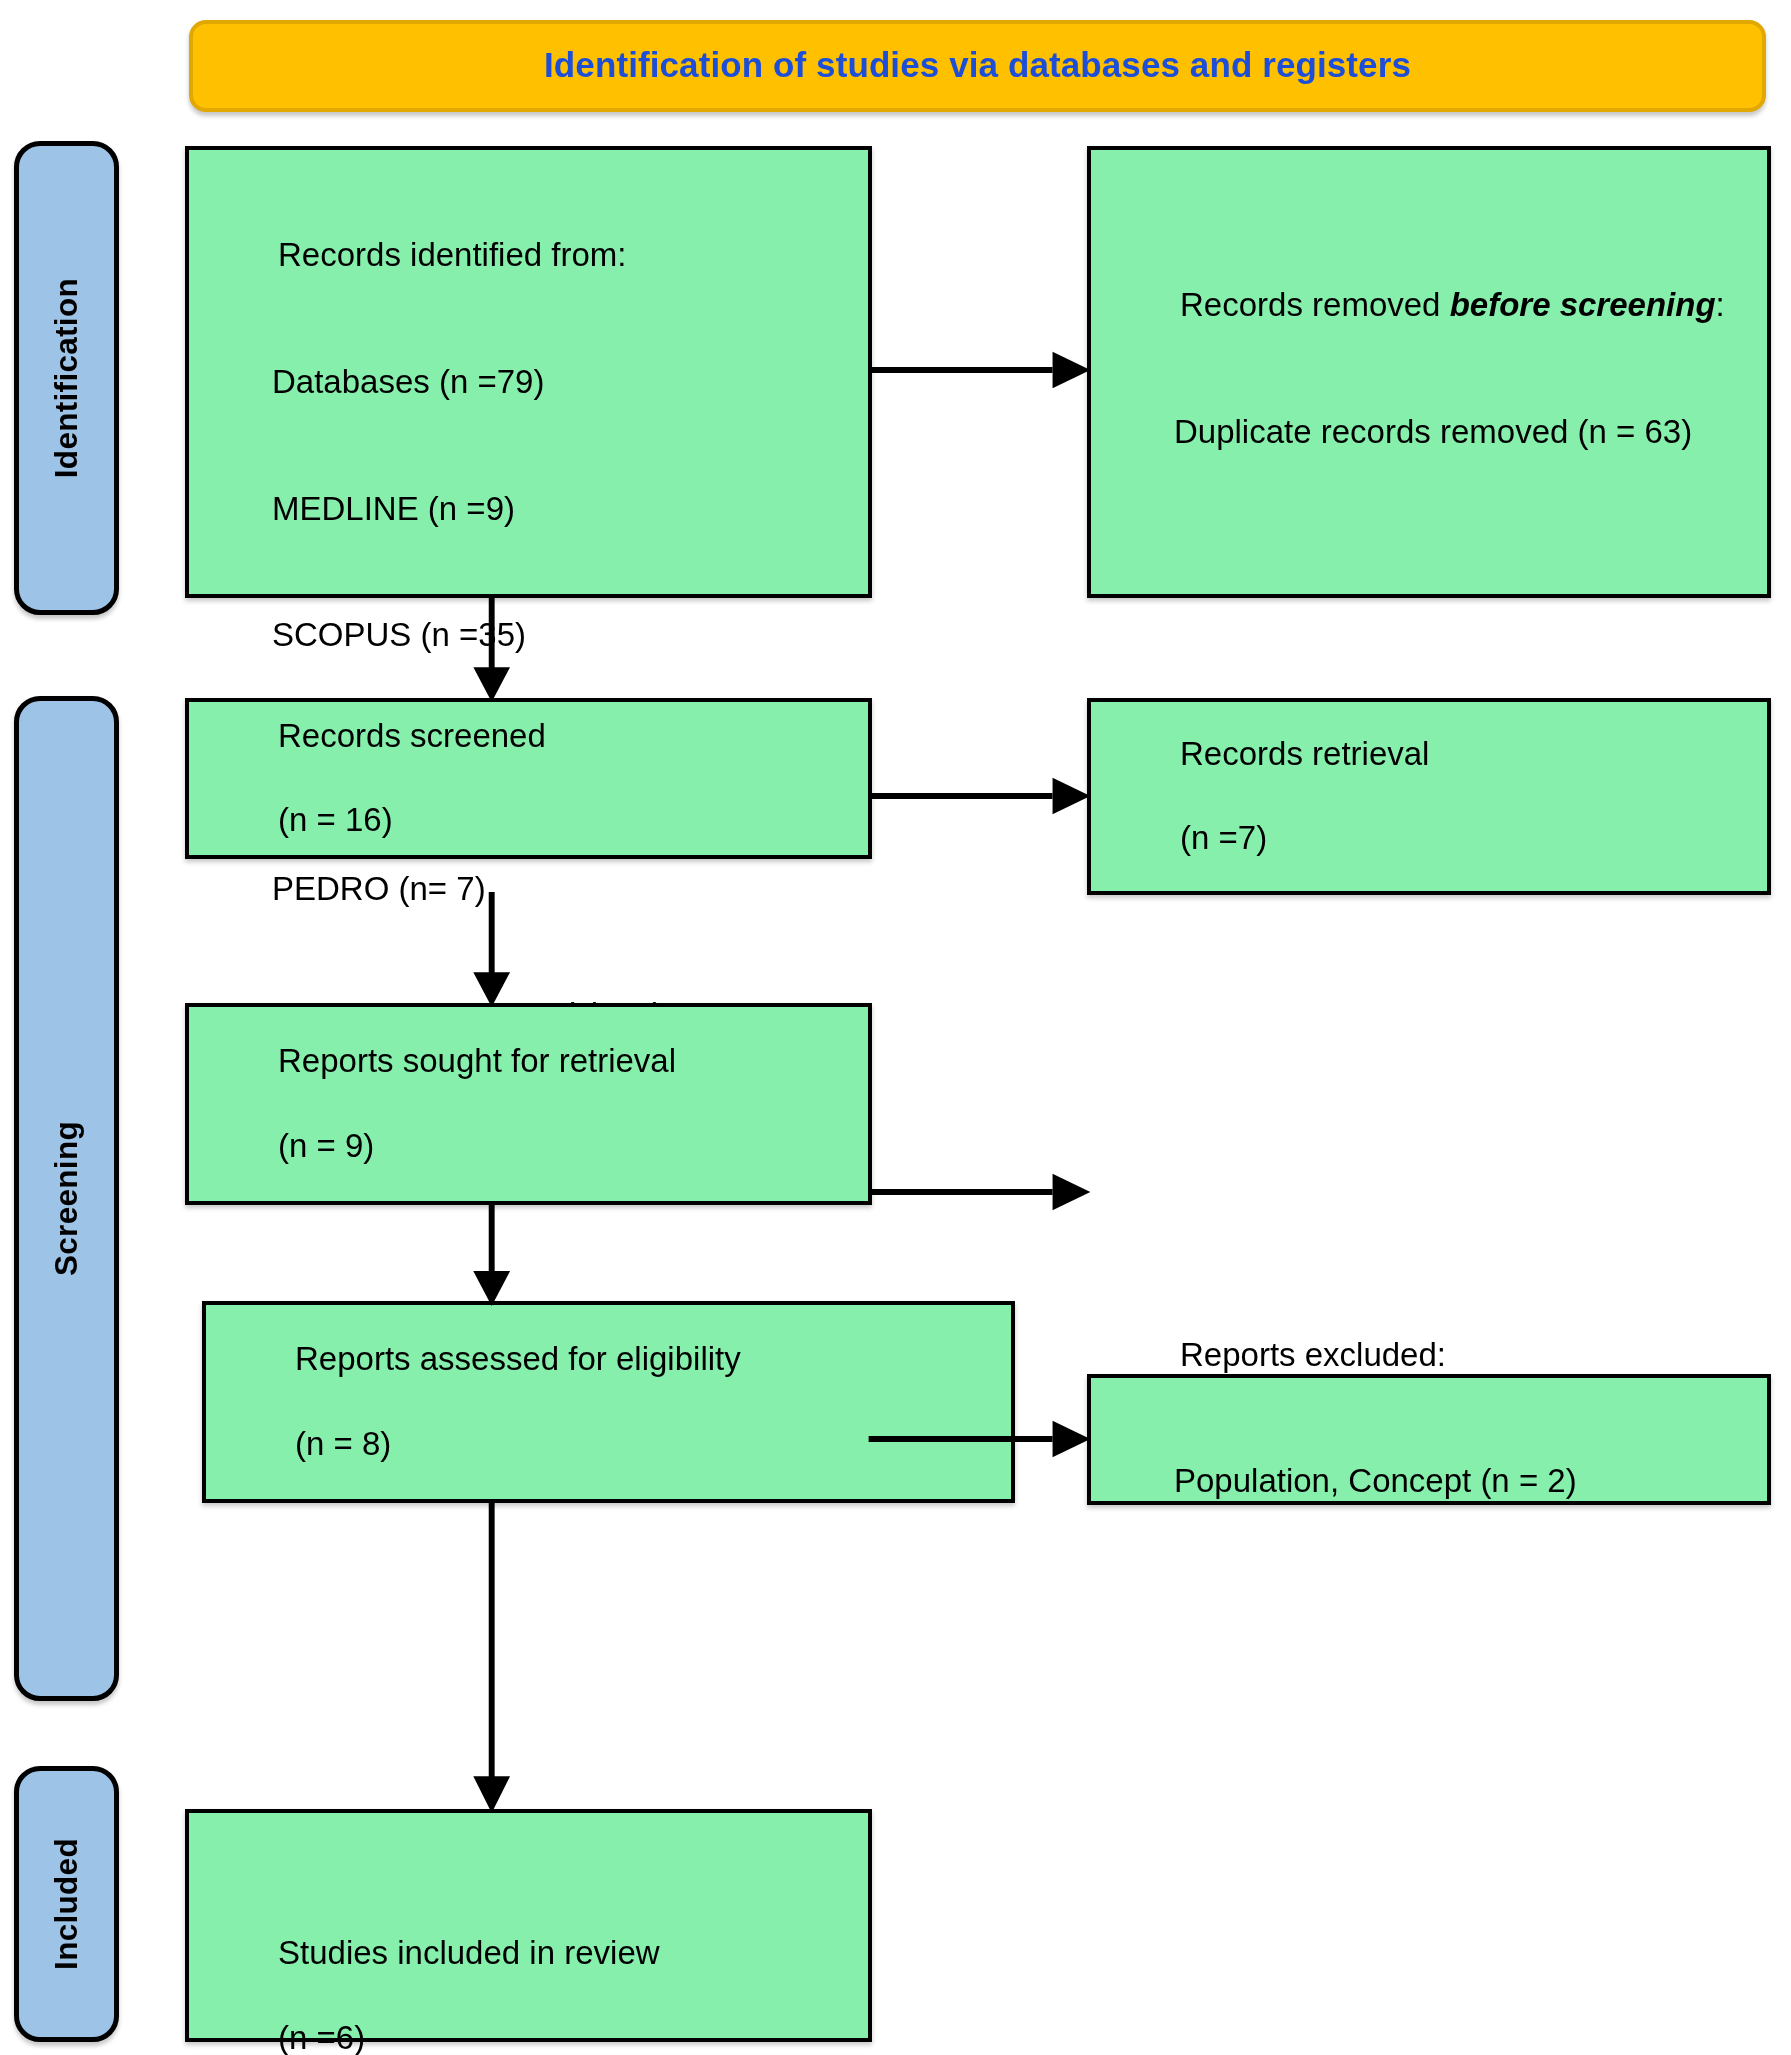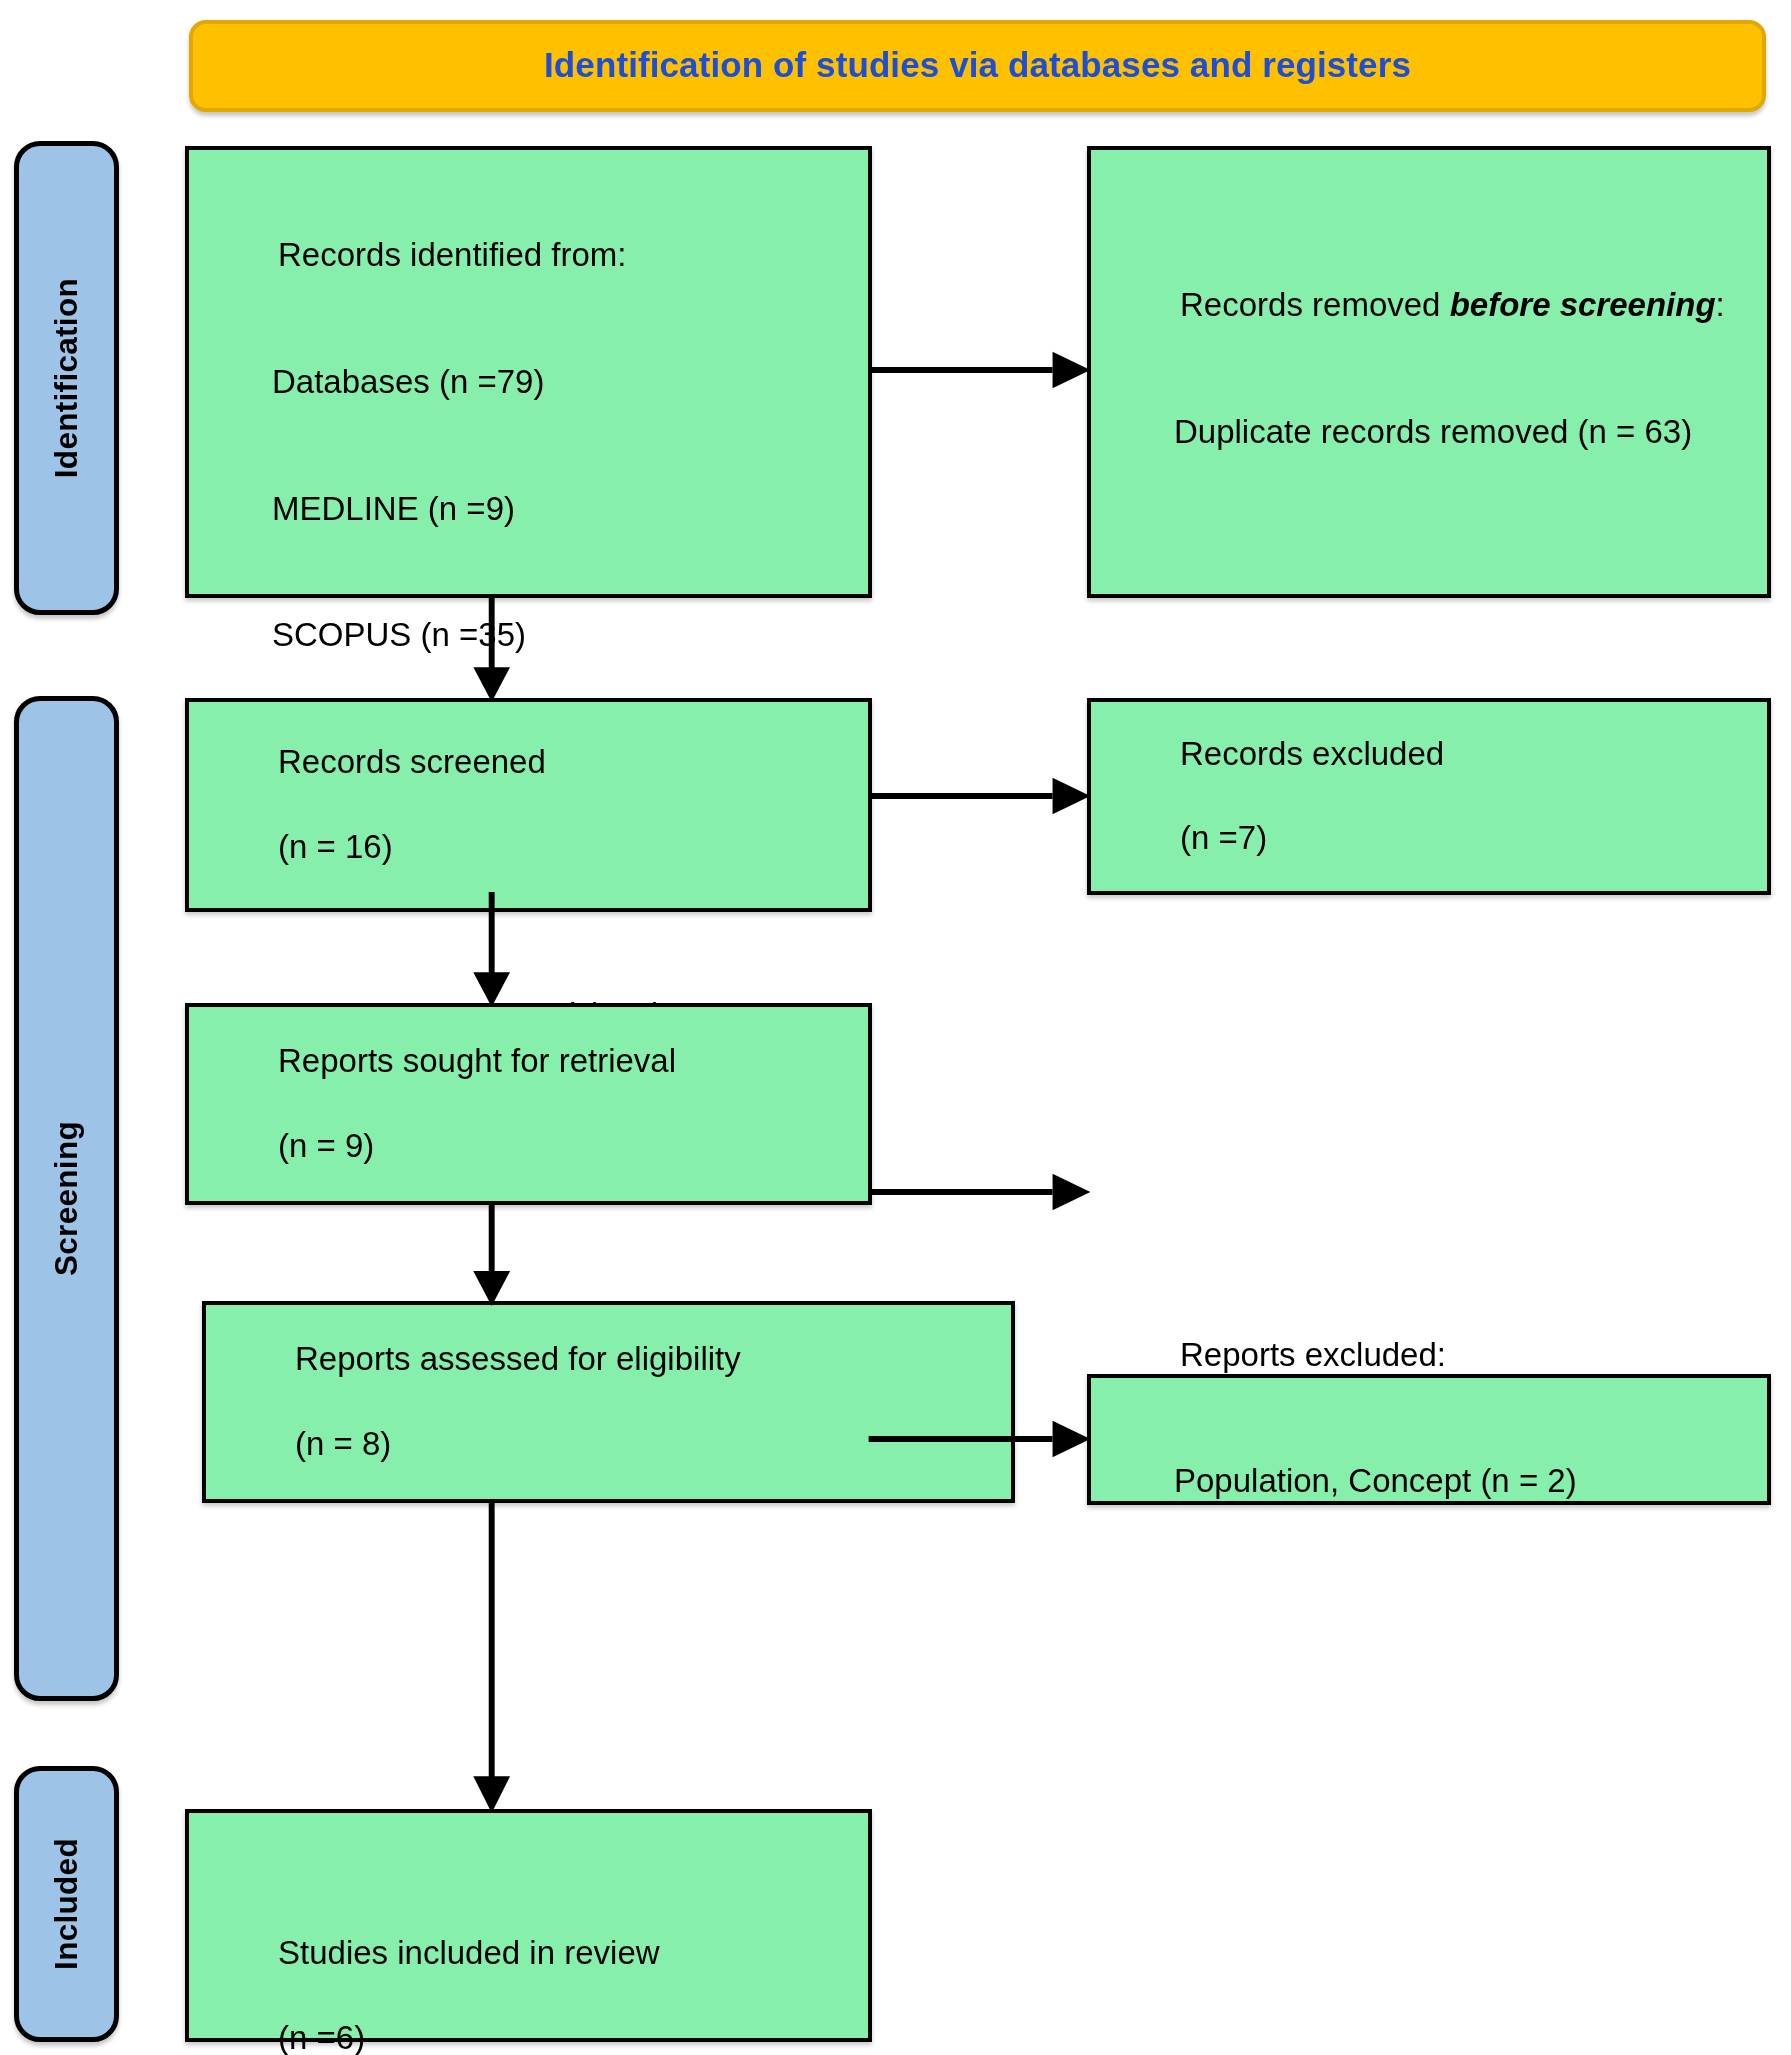--- a/index.html
+++ b/index.html
@@ -84,21 +84,21 @@
     white-space: pre-wrap;
   }
   .v-mid   { top: 50%; transform: translateY(-50%); }
 
   .indent { display: block; padding-left: 49px; }
   .ital   { font-style: italic; font-weight: bold; }
 
   
   #box-identified     { left: 185px;  top: 146px;  width: 687px; height: 452px; }
   #box-removed        { left: 1087px; top: 146px;  width: 684px; height: 452px; }
-  #box-screened       { left: 185px;  top: 698px; width: 687px; height: 214px; }
+  #box-screened       { left: 185px;  top: 698px; width: 687px; height: 161px; }
   #box-excluded       { left: 1087px; top: 698px; width: 684px; height: 197px; }
   #box-sought         { left: 185px;  top: 1003px; width: 687px; height: 202px; }
   #box-notretrieved   { left: 1087px; top: 1028px; width: 684px; height: 328px; }
   #box-assessed       { left: 202px;  top: 1301px; width: 813px; height: 202px; }
   #box-repexcluded    { left: 1087px; top: 1374px; width: 684px; height: 131px; }
   #box-included       { left: 185px;  top: 1809px; width: 687px; height: 233px; }
 
   
   .connector { position: absolute; overflow: visible; }
   .conn-line { stroke: #000000; stroke-width: 9; fill: none; }
@@ -155,21 +155,21 @@
 
   <div class="flow-box" id="box-screened">
     <div class="flow-box-text v-mid">
       <span>Records screened</span><br>
       <span>(n = 16)</span>
     </div>
   </div>
 
   <div class="flow-box" id="box-excluded">
     <div class="flow-box-text v-mid">
-      <span>Records excluded</span><br>
+      <span>Records retrieval</span><br>
       <span>(n =7)</span>
     </div>
   </div>
 
   <div class="flow-box" id="box-sought">
     <div class="flow-box-text v-mid">
       <span>Reports sought for retrieval</span><br>
       <span>(n = 9)</span>
     </div>
   </div>

